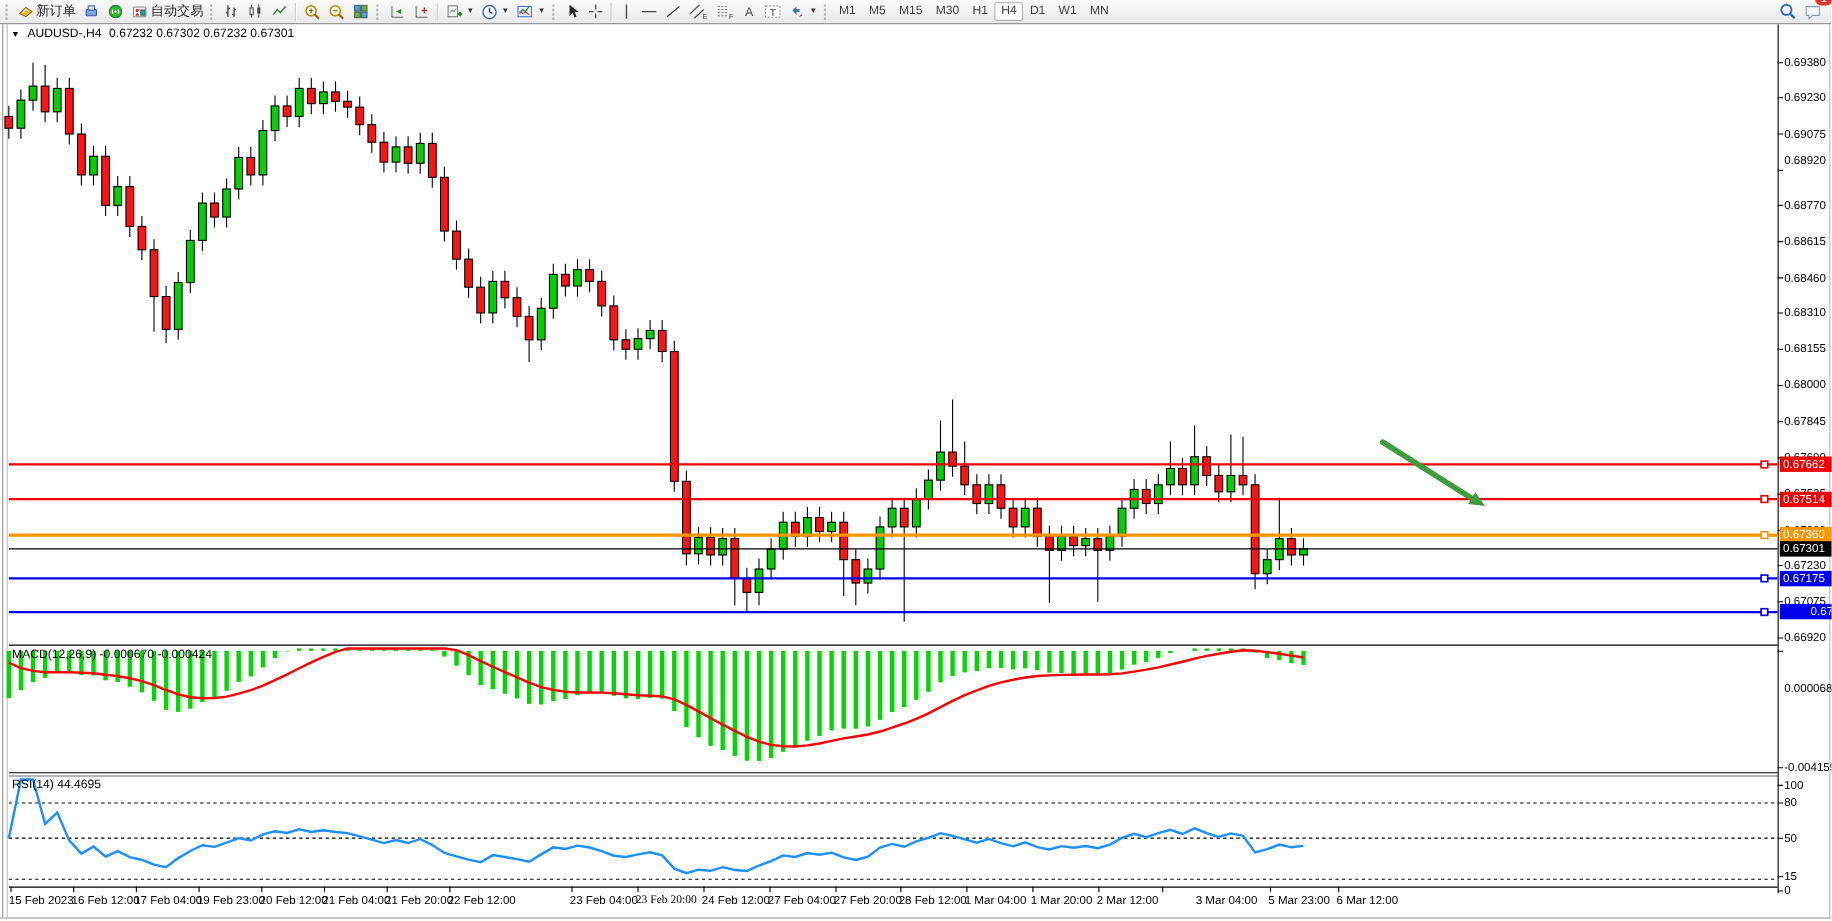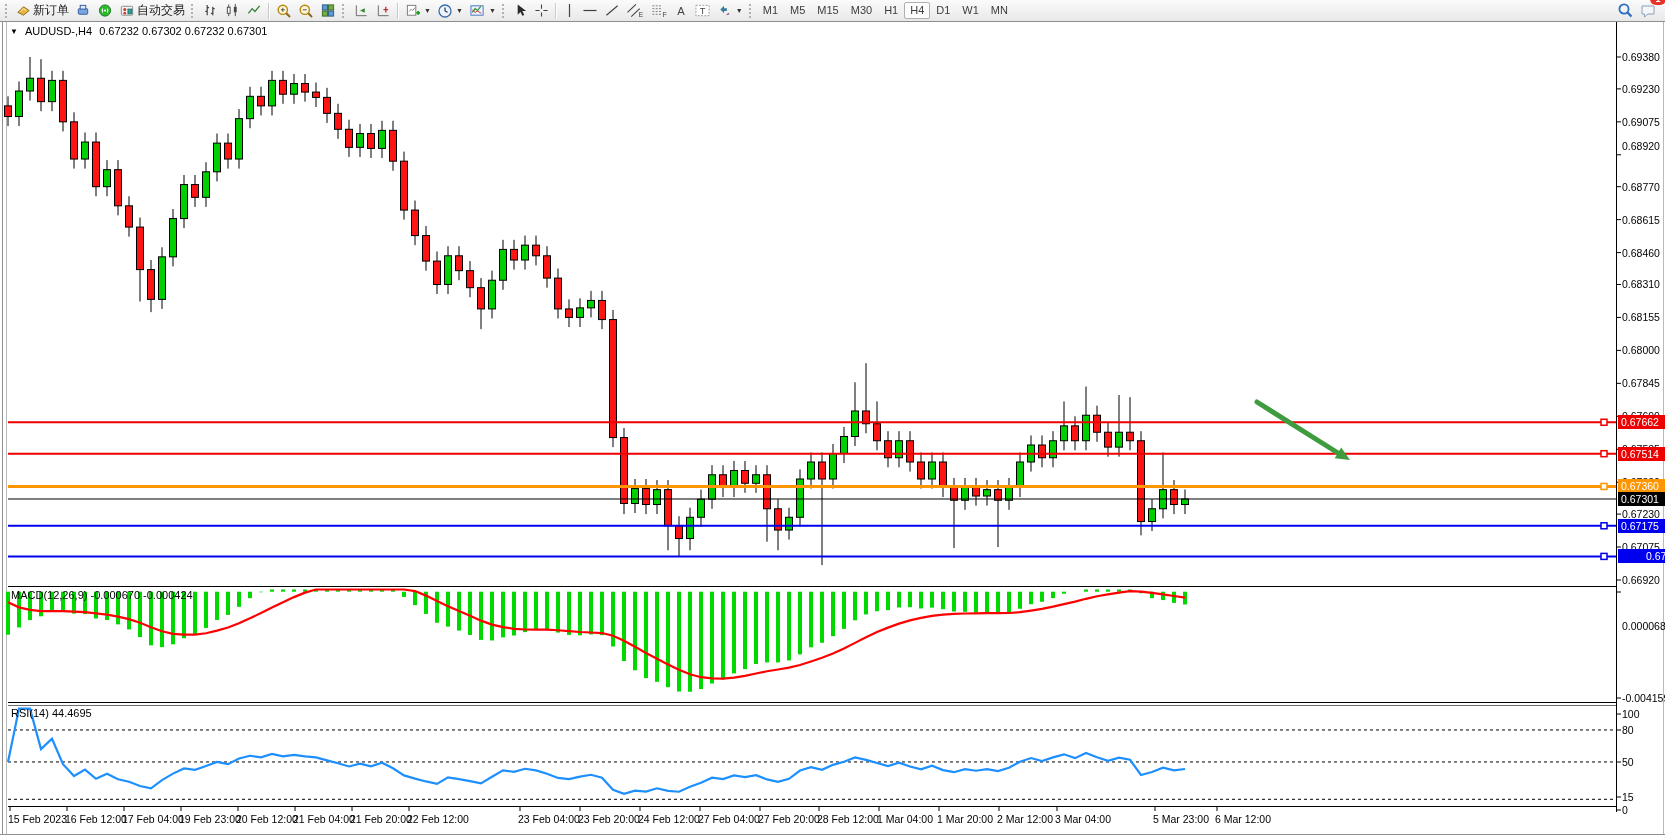--- a/index.html
+++ b/index.html
@@ -700,24 +700,24 @@
     <div class="axis-lbl" style="top: 810px;">0</div>
     <div class="time-lbl" style="top: 813px; left: 8px;">15 Feb 2023</div>
     <div class="time-lbl" style="top: 813px; left: 65px;">16 Feb 12:00</div>
     <div class="time-lbl" style="top: 813px; left: 122px;">17 Feb 04:00</div>
     <div class="time-lbl" style="top: 813px; left: 179px;">19 Feb 23:00</div>
     <div class="time-lbl" style="top: 813px; left: 236px;">20 Feb 12:00</div>
     <div class="time-lbl" style="top: 813px; left: 293px;">21 Feb 04:00</div>
     <div class="time-lbl" style="top: 813px; left: 350px;">21 Feb 20:00</div>
     <div class="time-lbl" style="top: 813px; left: 407px;">22 Feb 12:00</div>
     <div class="time-lbl" style="top: 813px; left: 518px;">23 Feb 04:00</div>
-    <div class="time-lbl" style="top: 813px; left: 578px;">23 Feb 20:00</div>
+    <div class="time-lbl" style="top: 813px; left: 578px; font-family: Liberation Serif, serif;">23 Feb 20:00</div>
     <div class="time-lbl" style="top: 813px; left: 638px;">24 Feb 12:00</div>
     <div class="time-lbl" style="top: 813px; left: 698px;">27 Feb 04:00</div>
     <div class="time-lbl" style="top: 813px; left: 758px;">27 Feb 20:00</div>
     <div class="time-lbl" style="top: 813px; left: 817px;">28 Feb 12:00</div>
     <div class="time-lbl" style="top: 813px; left: 877px;">1 Mar 04:00</div>
     <div class="time-lbl" style="top: 813px; left: 937px; text-align: right;">1 Mar 20:00</div>
     <div class="time-lbl" style="top: 813px; left: 997px;">2 Mar 12:00</div>
-    <div class="time-lbl" style="top: 813px; left: 1055px;">3 Mar 04:00</div>
+    <div class="time-lbl" style="top: 813px; left: 1087px;">3 Mar 04:00</div>
     <div class="time-lbl" style="top: 813px; left: 1153px;">5 Mar 23:00</div>
     <div class="time-lbl" style="top: 813px; left: 1215px; text-align: center;">6 Mar 12:00</div>
   </div>
 
 </body></html>

